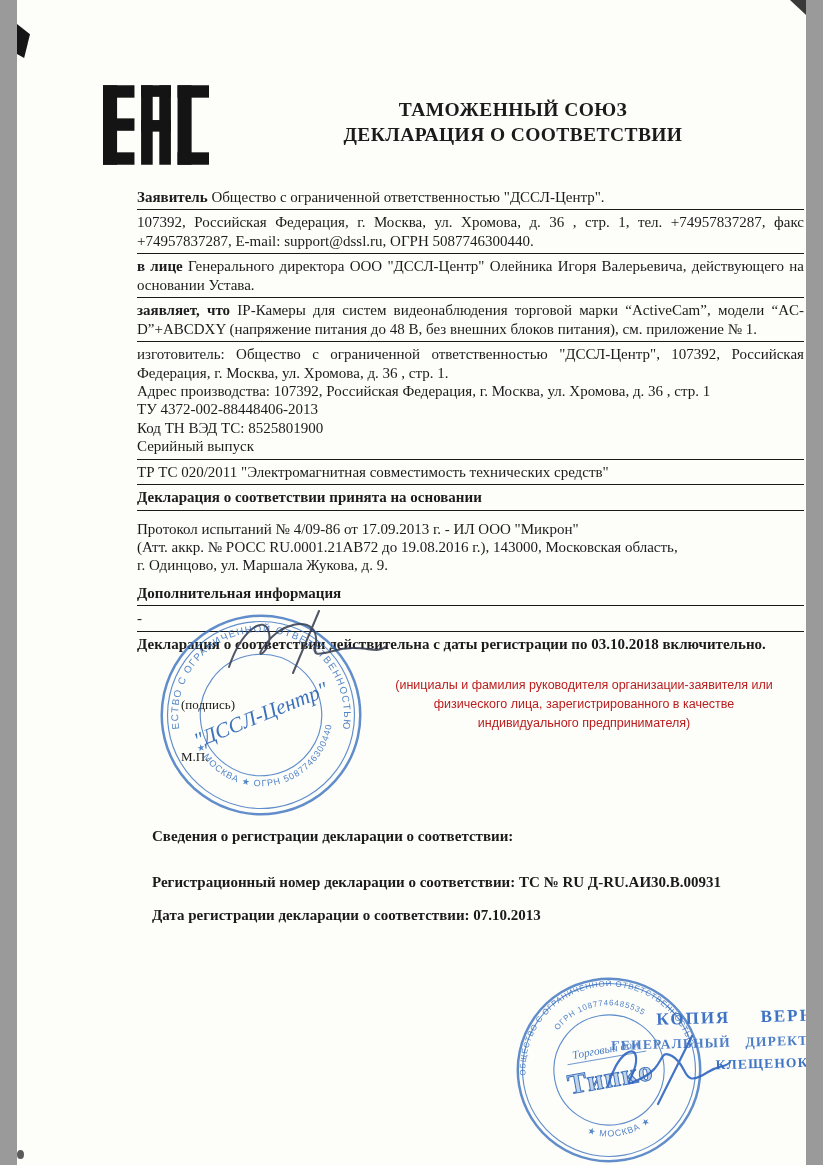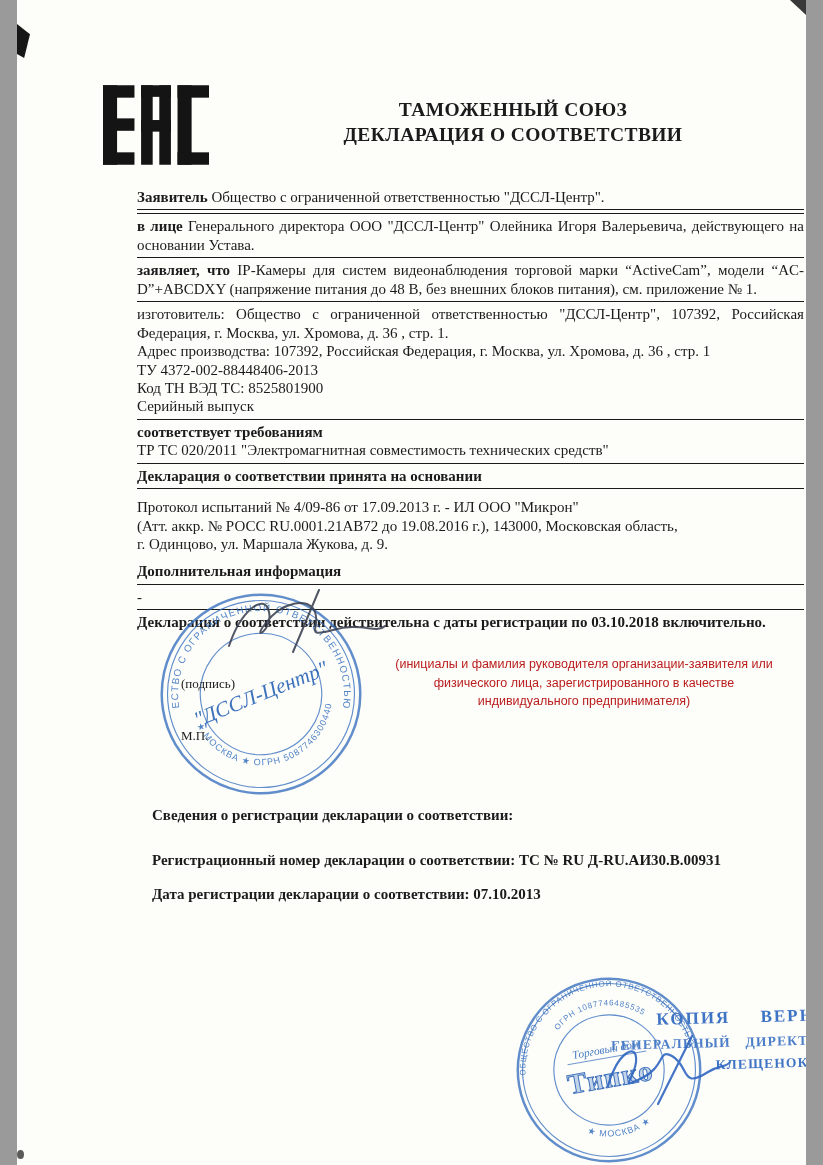--- a/index.html
+++ b/index.html
@@ -106,36 +106,36 @@
   <div class="doc-title">
     <div>ТАМОЖЕННЫЙ СОЮЗ</div>
     <div>ДЕКЛАРАЦИЯ О СООТВЕТСТВИИ</div>
   </div>
 
   <div class="doc-body">
 
     <p><b class="lead">Заявитель</b> <span>Общество с ограниченной ответственностью "ДССЛ-Центр".</span></p>
     <div class="rule"></div>
 
+    <p>107392, Российская Федерация, г. Москва, ул. Хромова, д. 36 , стр. 1, тел. +74957837287, факс +74957837287, E-mail: support@dssl.ru, ОГРН 5087746300440.</p>
     <div class="rule"></div>
 
     <p><b class="lead">в лице</b> <span>Генерального директора ООО "ДССЛ-Центр" Олейника Игоря Валерьевича, действующего на основании Устава.</span></p>
     <div class="rule"></div>
 
     <p><b class="lead">заявляет, что</b> <span>IP-Камеры для систем видеонаблюдения торговой марки “ActiveCam”, модели “AC-D”+ABCDXY (напряжение питания до 48 В, без внешних блоков питания), см. приложение № 1.</span></p>
     <div class="rule"></div>
 
     <p>изготовитель: Общество с ограниченной ответственностью "ДССЛ-Центр", 107392, Российская Федерация, г. Москва, ул. Хромова, д. 36 , стр. 1.</p>
     <p>Адрес производства: 107392, Российская Федерация, г. Москва, ул. Хромова, д. 36 , стр. 1</p>
     <p>ТУ 4372-002-88448406-2013</p>
     <p>Код ТН ВЭД ТС: 8525801900</p>
     <p>Серийный выпуск</p>
     <div class="rule"></div>
 
-    <p class="bold">соответствует требованиям</p>
     <p>ТР ТС 020/2011 "Электромагнитная совместимость технических средств"</p>
     <div class="rule"></div>
 
     <p class="bold">Декларация о соответствии принята на основании</p>
     <div class="rule"></div>
 
     <p class="gap-top">Протокол испытаний № 4/09-86 от 17.09.2013 г. - ИЛ ООО "Микрон"</p>
     <p>(Атт. аккр. № РОСС RU.0001.21АВ72 до 19.08.2016 г.), 143000, Московская область,</p>
     <p class="gap-bot">г. Одинцово, ул. Маршала Жукова, д. 9.</p>
 

